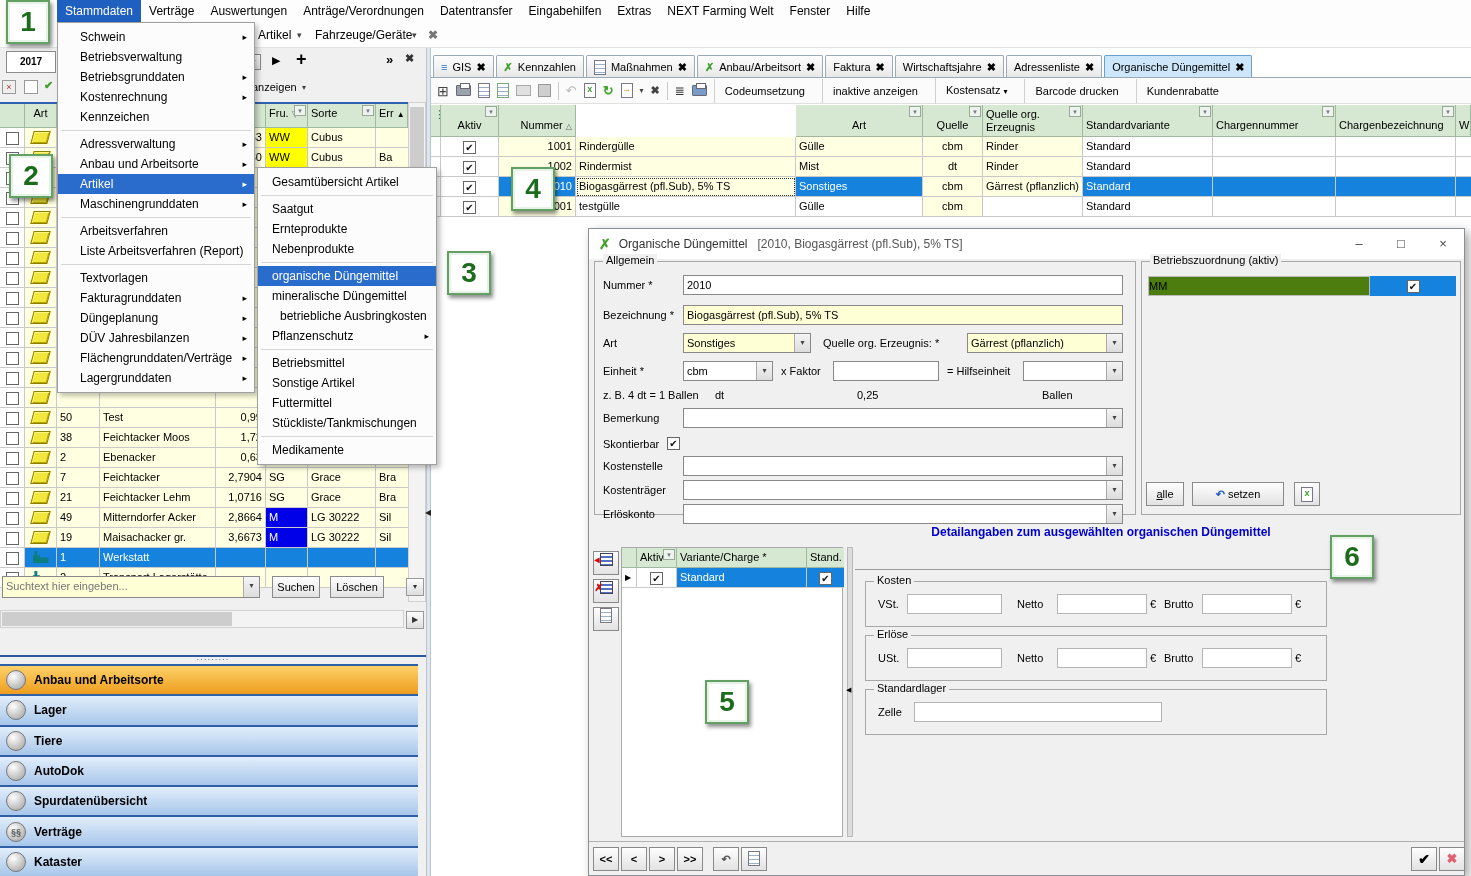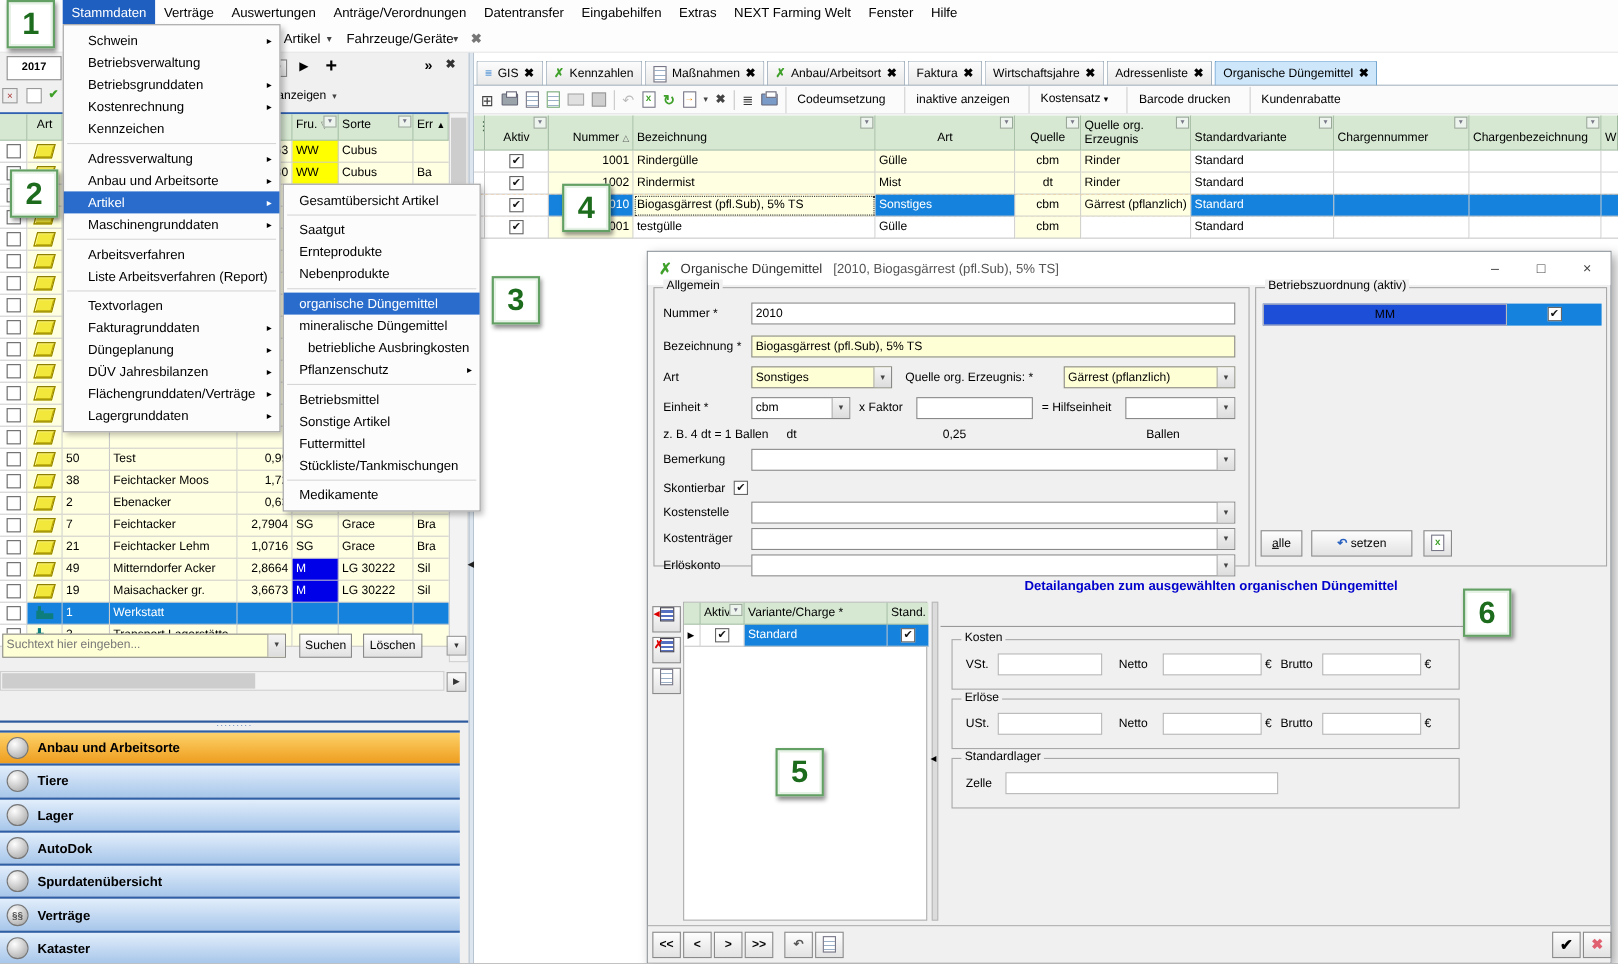--- a/index.html
+++ b/index.html
@@ -416,25 +416,25 @@
 
     <div id="bluesplit">·········</div>
 
     <div id="sidenav">
       <div class="navitem active">
           <span class="navic"></span>
           <span>Anbau und Arbeitsorte</span>
         </div>
       <div class="navitem">
           <span class="navic"></span>
-          <span>Tiere</span>
+          <span>Lager</span>
         </div>
       <div class="navitem">
           <span class="navic"></span>
-          <span>Lager</span>
+          <span>Tiere</span>
         </div>
       <div class="navitem">
           <span class="navic"></span>
           <span>AutoDok</span>
         </div>
       <div class="navitem">
           <span class="navic"></span>
           <span>Spurdatenübersicht</span>
         </div>
       <div class="navitem">
@@ -514,21 +514,20 @@
       <span class="rtxt"><span>Kostensatz</span> <span style="font-size:8px">▾</span></span>
       <span class="rtxt">Barcode drucken</span>
       <span class="rtxt">Kundenrabatte</span>
     </div>
 
     <div id="grid">
       <div class="ghead">
         <span class="c g-sel" style="padding-top:3px;color:#446644">⋮</span>
         <span class="c g-aktiv"><span>Aktiv</span><span class="flt">▼</span></span>
         <span class="c g-nr"><span>Nummer</span> <span style="font-size:8px;color:#666">△</span></span>
-        <span class="c g-bez"><span>Bezeichnung</span><span class="flt">▼</span></span>
         <span class="c g-art"><span>Art</span><span class="flt">▼</span></span>
         <span class="c g-ein"><span>Quelle</span><span class="flt">▼</span></span>
         <span class="c g-q" style="padding-top:3px;white-space:normal;line-height:13px"><span>Quelle org. Erzeugnis</span><span class="flt">▼</span></span>
         <span class="c g-var"><span>Standardvariante</span><span class="flt">▼</span></span>
         <span class="c g-cn"><span>Chargennummer</span><span class="flt">▼</span></span>
         <span class="c g-cb2"><span>Chargenbezeichnung</span><span class="flt">▼</span></span>
         <span class="c g-w">W</span>
       </div>
       <div class="row20 grow">
         <span class="c g-sel cw"></span>
@@ -648,21 +647,21 @@
         </span>
       <span class="dlabel" style="left:8px;top:246px">Erlöskonto</span>
       <span class="dd" style="left:88px;top:242px;width:440px">
           <span class="dv"></span>
           <span class="db">▾</span>
         </span>
     </div>
 
     <div class="fs" style="left:552px;top:32px;width:320px;height:254px">
       <span class="lg">Betriebszuordnung (aktiv)</span>
-      <span style="position:absolute;left:6px;top:14px;width:222px;height:20px;background:#1d4ed8;border:1px solid #bbb;text-align:center;line-height:18px">MM</span>
+      <span style="position:absolute;left:6px;top:14px;width:222px;height:20px;background:#4d7c0f;border:1px solid #bbb;text-align:left;line-height:18px">MM</span>
       <span style="position:absolute;left:228px;top:14px;width:86px;height:20px;background:#1583dd;text-align:center;padding-top:3px"><span class="ck">✔</span></span>
       <span class="btn mn" style="position:absolute;left:4px;top:220px;width:38px;height:24px;line-height:22px">alle</span>
       <span class="btn" style="position:absolute;left:50px;top:220px;width:92px;height:24px;line-height:22px"><span style="color:#2860c0;font-weight:bold">↶</span> <span class="mn">setzen</span></span>
       <span class="btn" style="position:absolute;left:152px;top:220px;width:26px;height:24px;padding-top:3px"><span class="i-doc" style="background:#fff;text-align:center;font-size:9px;color:#3fa02a;font-weight:bold">x</span></span>
     </div>
 
     <div style="position:absolute;left:267px;top:296px;width:490px;text-align:center;color:#0000cc;font-weight:bold;font-size:12px">Detailangaben zum ausgewählten organischen Düngemittel</div>
 
     <span class="btn vbtn" style="top:322px"><span class="i-tbl"><span class="ov">◂</span></span></span>
     <span class="btn vbtn" style="top:350px"><span class="i-tbl"><span class="ov">✗</span></span></span>

